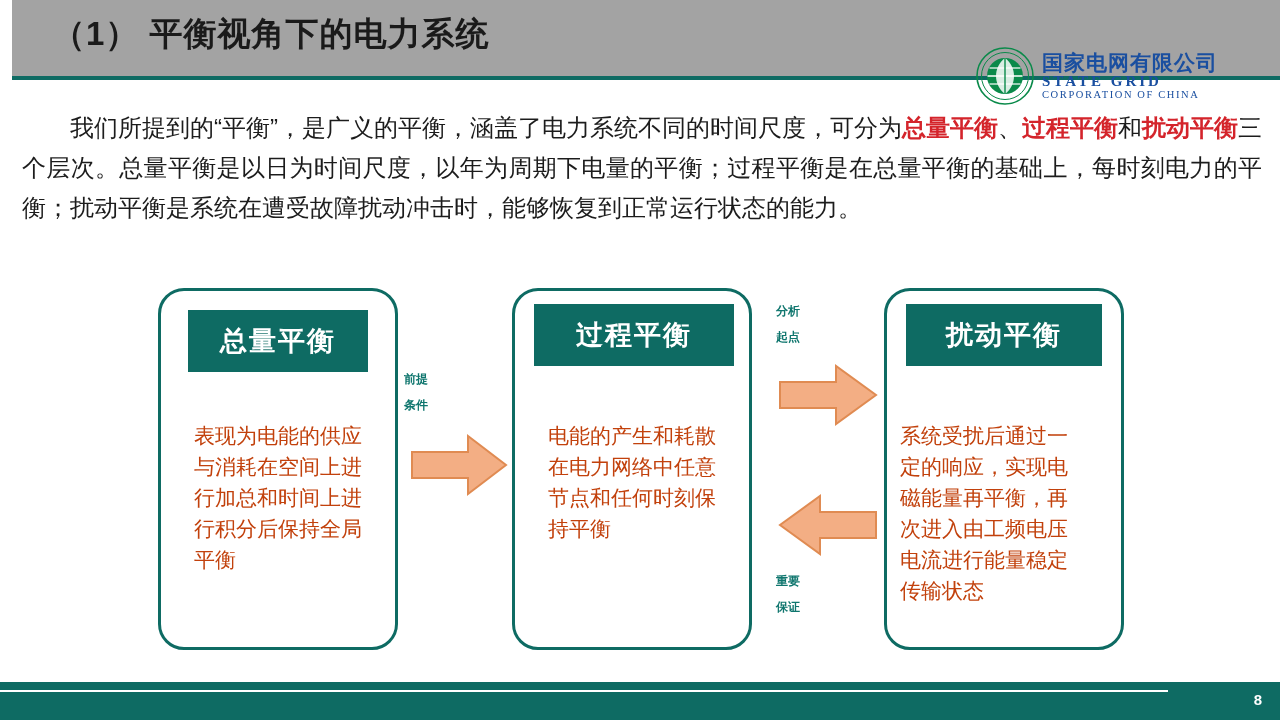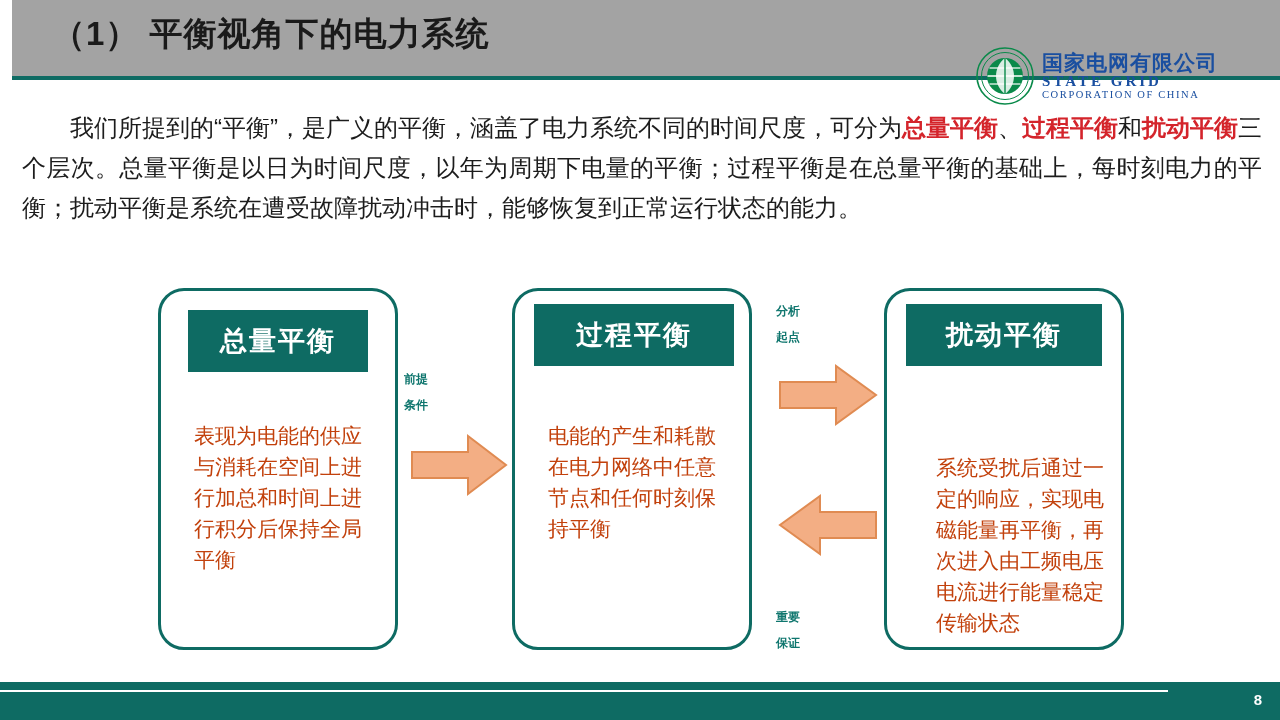--- a/index.html
+++ b/index.html
@@ -136,21 +136,21 @@
 
   .card-body {
     position: absolute;
     font-size: 21px;
     line-height: 31px;
     color: #c2410c;
     text-align: left;
   }
   .body-1 { left: 194px; top: 138px; width: 180px; }
   .body-2 { left: 548px; top: 138px; width: 180px; }
-  .body-3 { left: 936px; top: 138px; width: 186px; margin-top: 32px; }
+  .body-3 { left: 900px; top: 138px; width: 186px; }
 
   
   .arrow {
     position: absolute;
   }
   .arrow-label {
     position: absolute;
     font-size: 12px;
     font-weight: bold;
     color: #0f766e;
@@ -253,21 +253,21 @@
   <div class="arrow-label" style="left:776px; top:16px; width:104px;">
     <div>分析</div>
     <div>起点</div>
   </div>
 
   <div class="arrow" style="left:776px; top:208px;">
     <svg width="102" height="70" viewBox="0 0 102 70" aria-hidden="true">
       <path d="M100 22 L44 22 L44 6 L4 35 L44 64 L44 48 L100 48 Z" fill="#f3ae84" stroke="#e08b52" stroke-width="2"></path>
     </svg>
   </div>
-  <div class="arrow-label" style="left:776px; top:286px; width:104px;margin-top:36px;">
+  <div class="arrow-label" style="left:776px; top:286px; width:104px;">
     <div>重要</div>
     <div>保证</div>
   </div>
 
 </div>
 
 <div class="footer-bar"></div>
 <div class="footer-accent"></div>
 <div class="footer-inner"></div>
 <div class="page-number">8</div>

